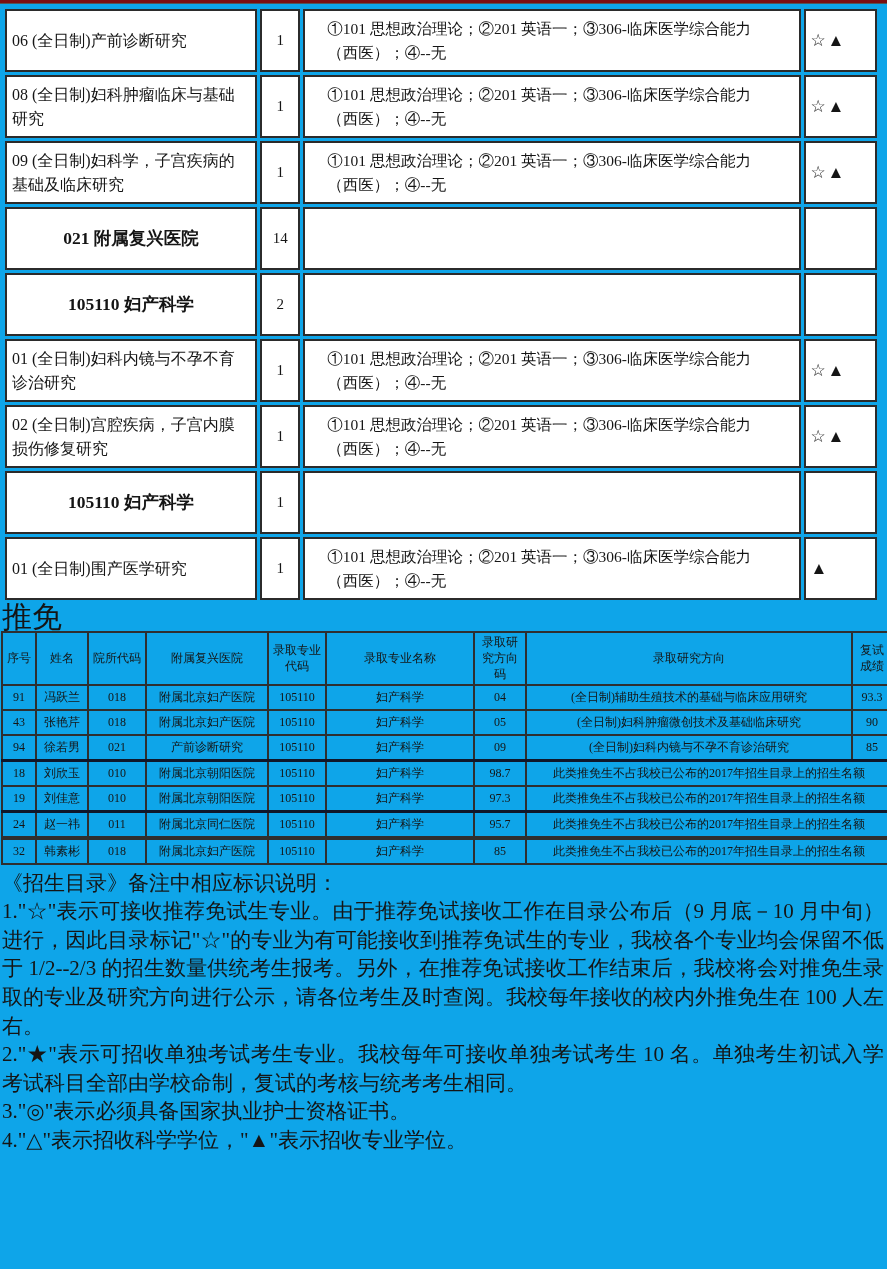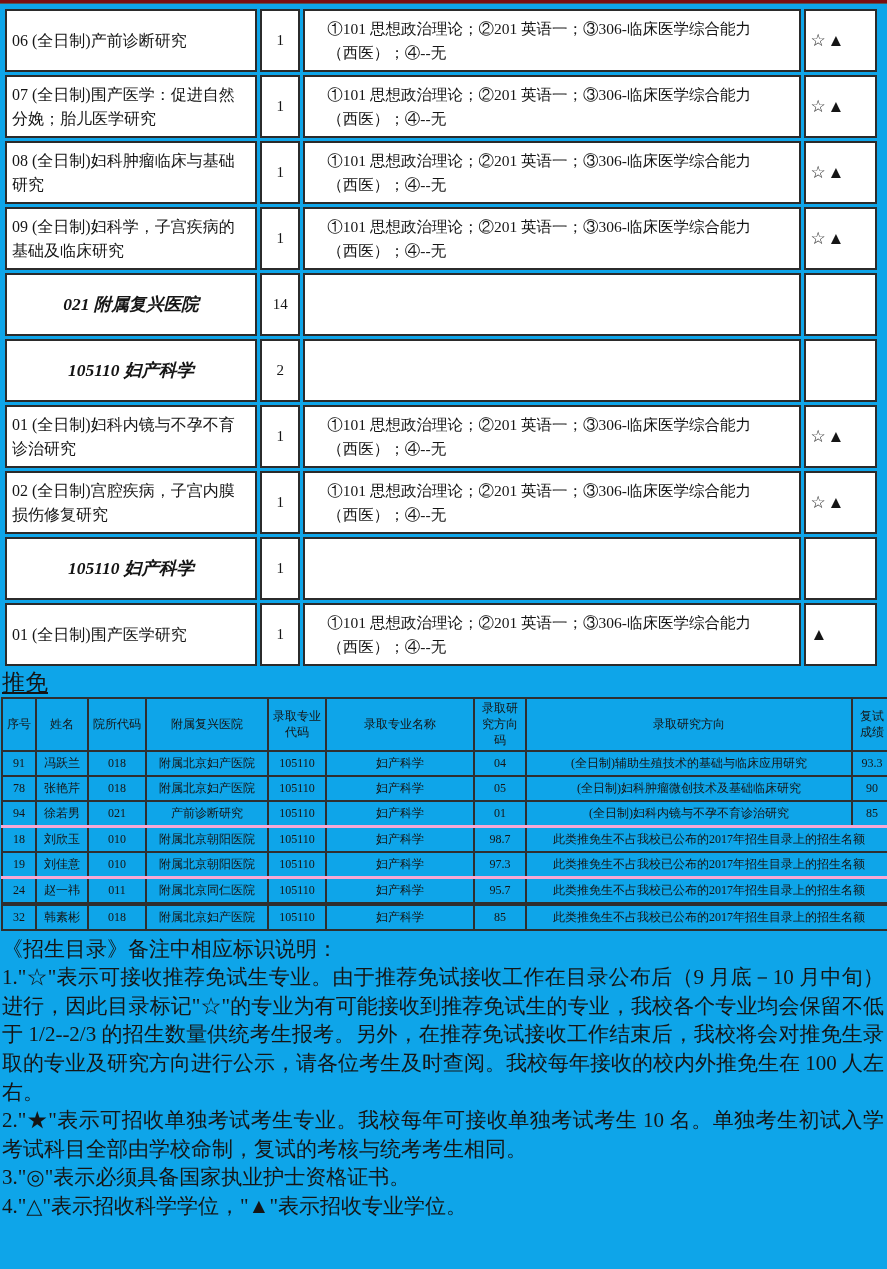--- a/index.html
+++ b/index.html
@@ -16,37 +16,37 @@
     width:878px;margin:2px 0 0 2px;
   }
   table.cat td{
     border:2px solid #2b2b2b;background:#fff;vertical-align:middle;
     height:55px;overflow:hidden;
   }
   table.cat td.c1{padding:2px 5px;font-size:16px;line-height:1.45;}
   table.cat td.c2{text-align:center;font-size:15px;}
   table.cat td.c3{padding:2px 22px;font-size:15.5px;line-height:1.5;}
   table.cat td.c4{text-align:left;padding:2px 4px;font-size:17px;letter-spacing:2px;}
-  table.cat tr.hdr td.c1{font-weight:bold;text-align:center;font-size:17.5px;font-style:italic;}
-
-  
-  .tm-heading{font-size:23px;line-height:26px;margin:1px 0 1px 2px;text-decoration:underline;}
+  table.cat tr.hdr td.c1{font-weight:bold;text-align:center;font-size:17.5px;}
+
+  
+  .tm-heading{font-size:30px;line-height:26px;margin:1px 0 1px 2px;}
 
   
   table.tm{
     border-collapse:collapse;table-layout:fixed;width:884px;margin:1px 0 0 1px;
     font-size:12px;text-align:center;
   }
   table.tm th,table.tm td{
     border:2px solid #2f2f2f;padding:1px 3px;vertical-align:middle;
     font-weight:normal;overflow:hidden;line-height:1.35;
   }
   table.tm tr.head th{height:44px;}
   table.tm tr.data td{height:21px;}
-  table.tm tr.sep td{border-top:3px solid #f9a8d4;}
+  table.tm tr.sep td{border-top:3px solid #0f172a;}
   table.tm tr.sep2 td{border-top:4px solid #2f2f2f;}
 
   
   .notes{margin:4px 3px 0 2px;font-size:21px;line-height:28.6px;}
   .notes p{margin:0;padding:0;text-align:justify;}
 </style>
 </head>
 <body>
 
 <div class="doc">
@@ -56,26 +56,20 @@
     <colgroup>
         <col style="width:250px">
         <col style="width:40px">
         <col style="width:494px">
         <col style="width:72px">
       </colgroup>
 
     <tbody>
         <tr>
       <td class="c1">06 (全日制)产前诊断研究</td>
-      <td class="c2">1</td>
-      <td class="c3">①101 思想政治理论；②201 英语一；③306-临床医学综合能力（西医）；④--无</td>
-      <td class="c4">☆▲</td>
-    </tr>
-    <tr>
-      <td class="c1">07 (全日制)围产医学：促进自然分娩；胎儿医学研究</td>
       <td class="c2">1</td>
       <td class="c3">①101 思想政治理论；②201 英语一；③306-临床医学综合能力（西医）；④--无</td>
       <td class="c4">☆▲</td>
     </tr>
     <tr>
       <td class="c1">08 (全日制)妇科肿瘤临床与基础研究</td>
       <td class="c2">1</td>
       <td class="c3">①101 思想政治理论；②201 英语一；③306-临床医学综合能力（西医）；④--无</td>
       <td class="c4">☆▲</td>
     </tr>
@@ -160,38 +154,38 @@
       <td>冯跃兰</td>
       <td>018</td>
       <td>附属北京妇产医院</td>
       <td>105110</td>
       <td>妇产科学</td>
       <td>04</td>
       <td>(全日制)辅助生殖技术的基础与临床应用研究</td>
       <td>93.3</td>
     </tr>
     <tr class="data">
-      <td>78</td>
+      <td>43</td>
       <td>张艳芹</td>
       <td>018</td>
       <td>附属北京妇产医院</td>
       <td>105110</td>
       <td>妇产科学</td>
       <td>05</td>
       <td>(全日制)妇科肿瘤微创技术及基础临床研究</td>
       <td>90</td>
     </tr>
     <tr class="data">
       <td>94</td>
       <td>徐若男</td>
       <td>021</td>
       <td>产前诊断研究</td>
       <td>105110</td>
       <td>妇产科学</td>
-      <td>01</td>
+      <td>09</td>
       <td>(全日制)妇科内镜与不孕不育诊治研究</td>
       <td>85</td>
     </tr>
 
     <tr class="data sep">
       <td>18</td>
       <td>刘欣玉</td>
       <td>010</td>
       <td>附属北京朝阳医院</td>
       <td>105110</td>

